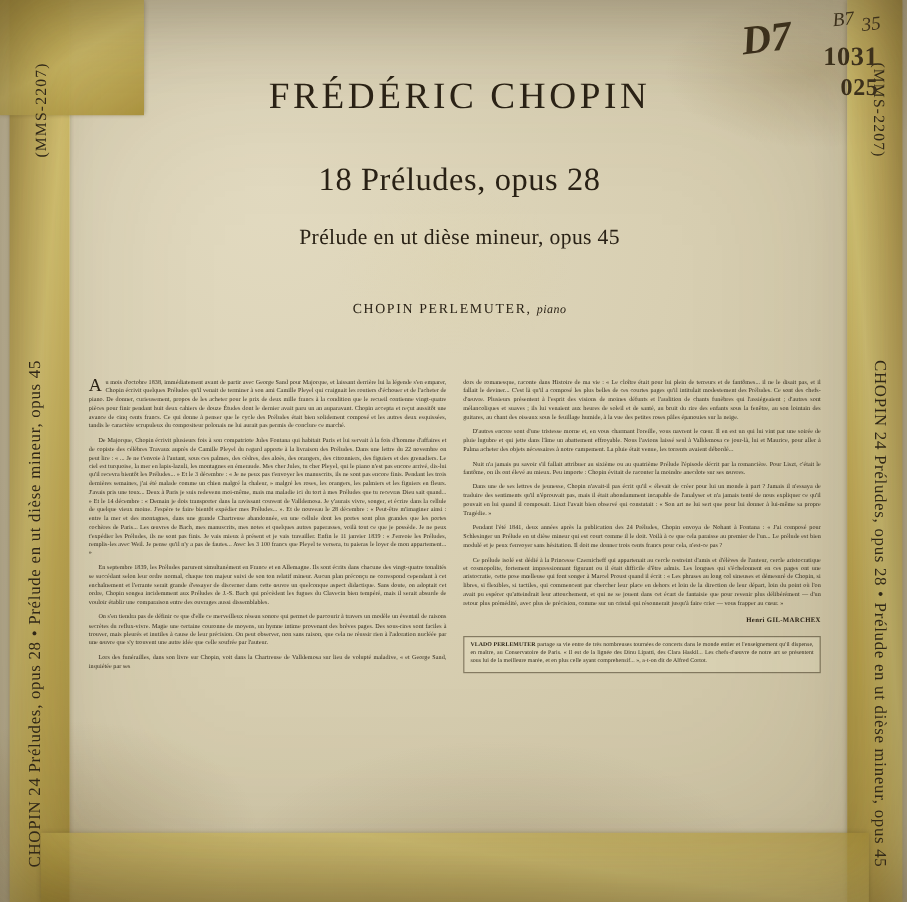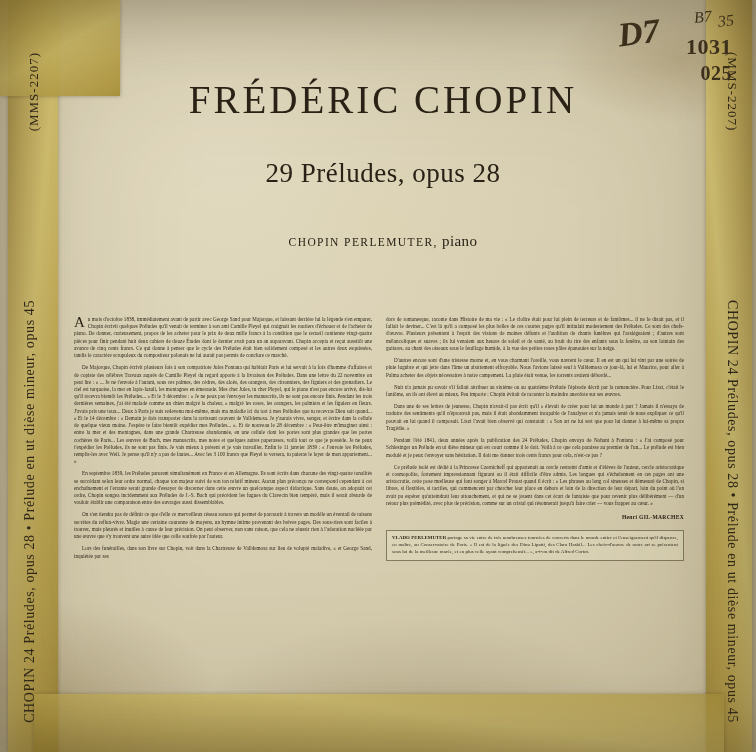--- a/index.html
+++ b/index.html
@@ -66,25 +66,25 @@
     font-family:"Liberation Serif", serif;
   }
   #hw-d7{right:96px;top:14px;font-size:34px;font-style:italic;font-weight:700;transform:rotate(-7deg);}
   #hw-b7{right:44px;top:8px;font-size:16px;font-style:italic;transform:rotate(-6deg);}
   #hw-35{right:22px;top:12px;font-size:16px;font-style:italic;transform:rotate(-6deg);}
   #hw-1031{right:24px;top:34px;font-size:22px;font-weight:700;letter-spacing:.5px;}
   #hw-043{right:24px;top:62px;font-size:20px;font-weight:700;letter-spacing:.5px;}
 
   
   .head{position:absolute;left:80px;right:70px;top:62px;text-align:center;}
-  #composer{font-size:39px;letter-spacing:3px;font-weight:400;margin-top:15px;}
+  #composer{font-size:31px;letter-spacing:3px;font-weight:400;}
   #works{font-size:27px;margin-top:36px;letter-spacing:.5px;}
   #work2{font-size:18px;margin-top:22px;letter-spacing:.3px;}
   #performer{font-size:11.5px;margin-top:44px;letter-spacing:1.4px;}
-  #performer .inst{letter-spacing:.4px;font-size:15px;}
+  #performer .inst{font-style:italic;letter-spacing:.4px;font-size:10px;}
 
   
   .body{
     position:absolute;left:74px;right:72px;top:316px;bottom:66px;
     display:flex;gap:14px;
   }
   .col{flex:1;position:relative;}
   .col p{
     margin:0 0 5px 0;
     font-size:5.1px;
@@ -128,21 +128,22 @@
   <div class="spine title-right">CHOPIN   24 Préludes, opus 28  •  Prélude en ut dièse mineur, opus 45</div>
 
   <div class="hand" id="hw-d7">D7</div>
   <div class="hand" id="hw-b7">B7</div>
   <div class="hand" id="hw-35">35</div>
   <div class="hand" id="hw-1031">1031</div>
   <div class="hand" id="hw-043">025</div>
 
   <div class="head">
     <div id="composer">FRÉDÉRIC   CHOPIN</div>
-    <div id="works">29 Préludes, opus 28</div>
+    <div id="works">18 Préludes, opus 28</div>
+    <div id="work2">Prélude en ut dièse mineur, opus 45</div>
     <div id="performer">
       <span>CHOPIN PERLEMUTER,</span>
       <span class="inst">piano</span>
     </div>
   </div>
 
   <div class="body">
     <div class="col blur">
       <div class="dropcap-wrap">
         <span class="dropcap">A</span>

